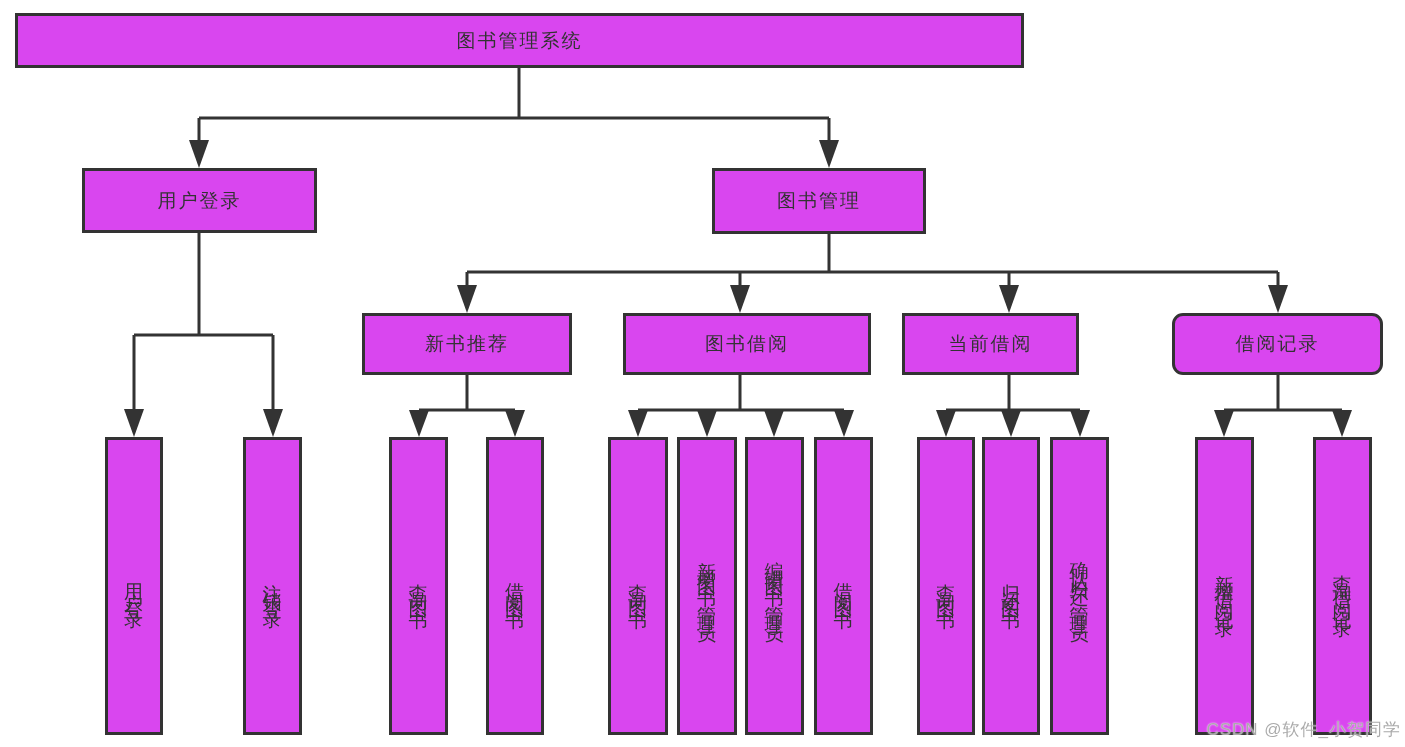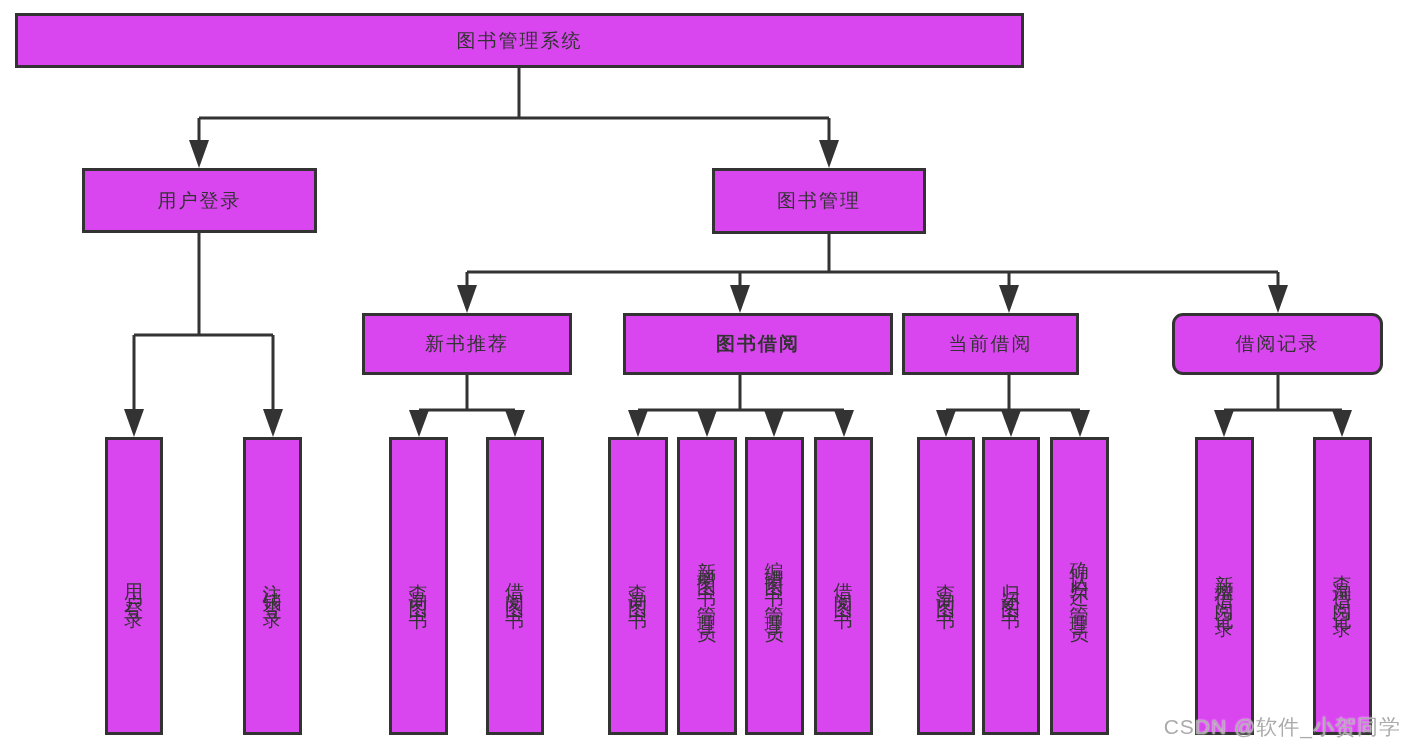--- a/index.html
+++ b/index.html
@@ -12,21 +12,21 @@
     position:absolute;box-sizing:border-box;border:3px solid #333333;background:#d946ef;
     display:flex;align-items:center;justify-content:center;
     font-size:19px;letter-spacing:2px;z-index:2;
   }
   .leaf span{
     writing-mode:vertical-rl;text-orientation:mixed;
     letter-spacing:9px;line-height:1;white-space:nowrap;
   }
   .watermark{
     position:absolute;right:4px;bottom:6px;z-index:5;
-    font-size:21px;color:#ababab;letter-spacing:1px;
+    font-size:17px;color:#ababab;letter-spacing:1px;
     text-shadow:0 0 2px #ffffff;
   }
 </style>
 </head>
 <body>
 
 <div class="canvas">
 
   <svg class="wires" width="1405" height="747" viewBox="0 0 1405 747">
     <g stroke="#333333" stroke-width="3" fill="none">
@@ -75,21 +75,21 @@
   <div class="node" style="left:82px;top:168px;width:235px;height:65px;">
     <span>用户登录</span>
   </div>
   <div class="node" style="left:712px;top:168px;width:214px;height:66px;">
     <span>图书管理</span>
   </div>
 
   <div class="node" style="left:362px;top:313px;width:210px;height:62px;">
     <span>新书推荐</span>
   </div>
-  <div class="node" style="left:623px;top:313px;width:270px;height:62px;font-weight:bold;">
+  <div class="node" style="left:623px;top:313px;width:248px;height:62px;">
     <span>图书借阅</span>
   </div>
   <div class="node" style="left:902px;top:313px;width:177px;height:62px;">
     <span>当前借阅</span>
   </div>
   <div class="node" style="left:1172px;top:313px;width:211px;height:62px;border-radius:11px;">
     <span>借阅记录</span>
   </div>
 
   <div class="node leaf" style="left:105px;top:437px;width:58px;height:298px;">

